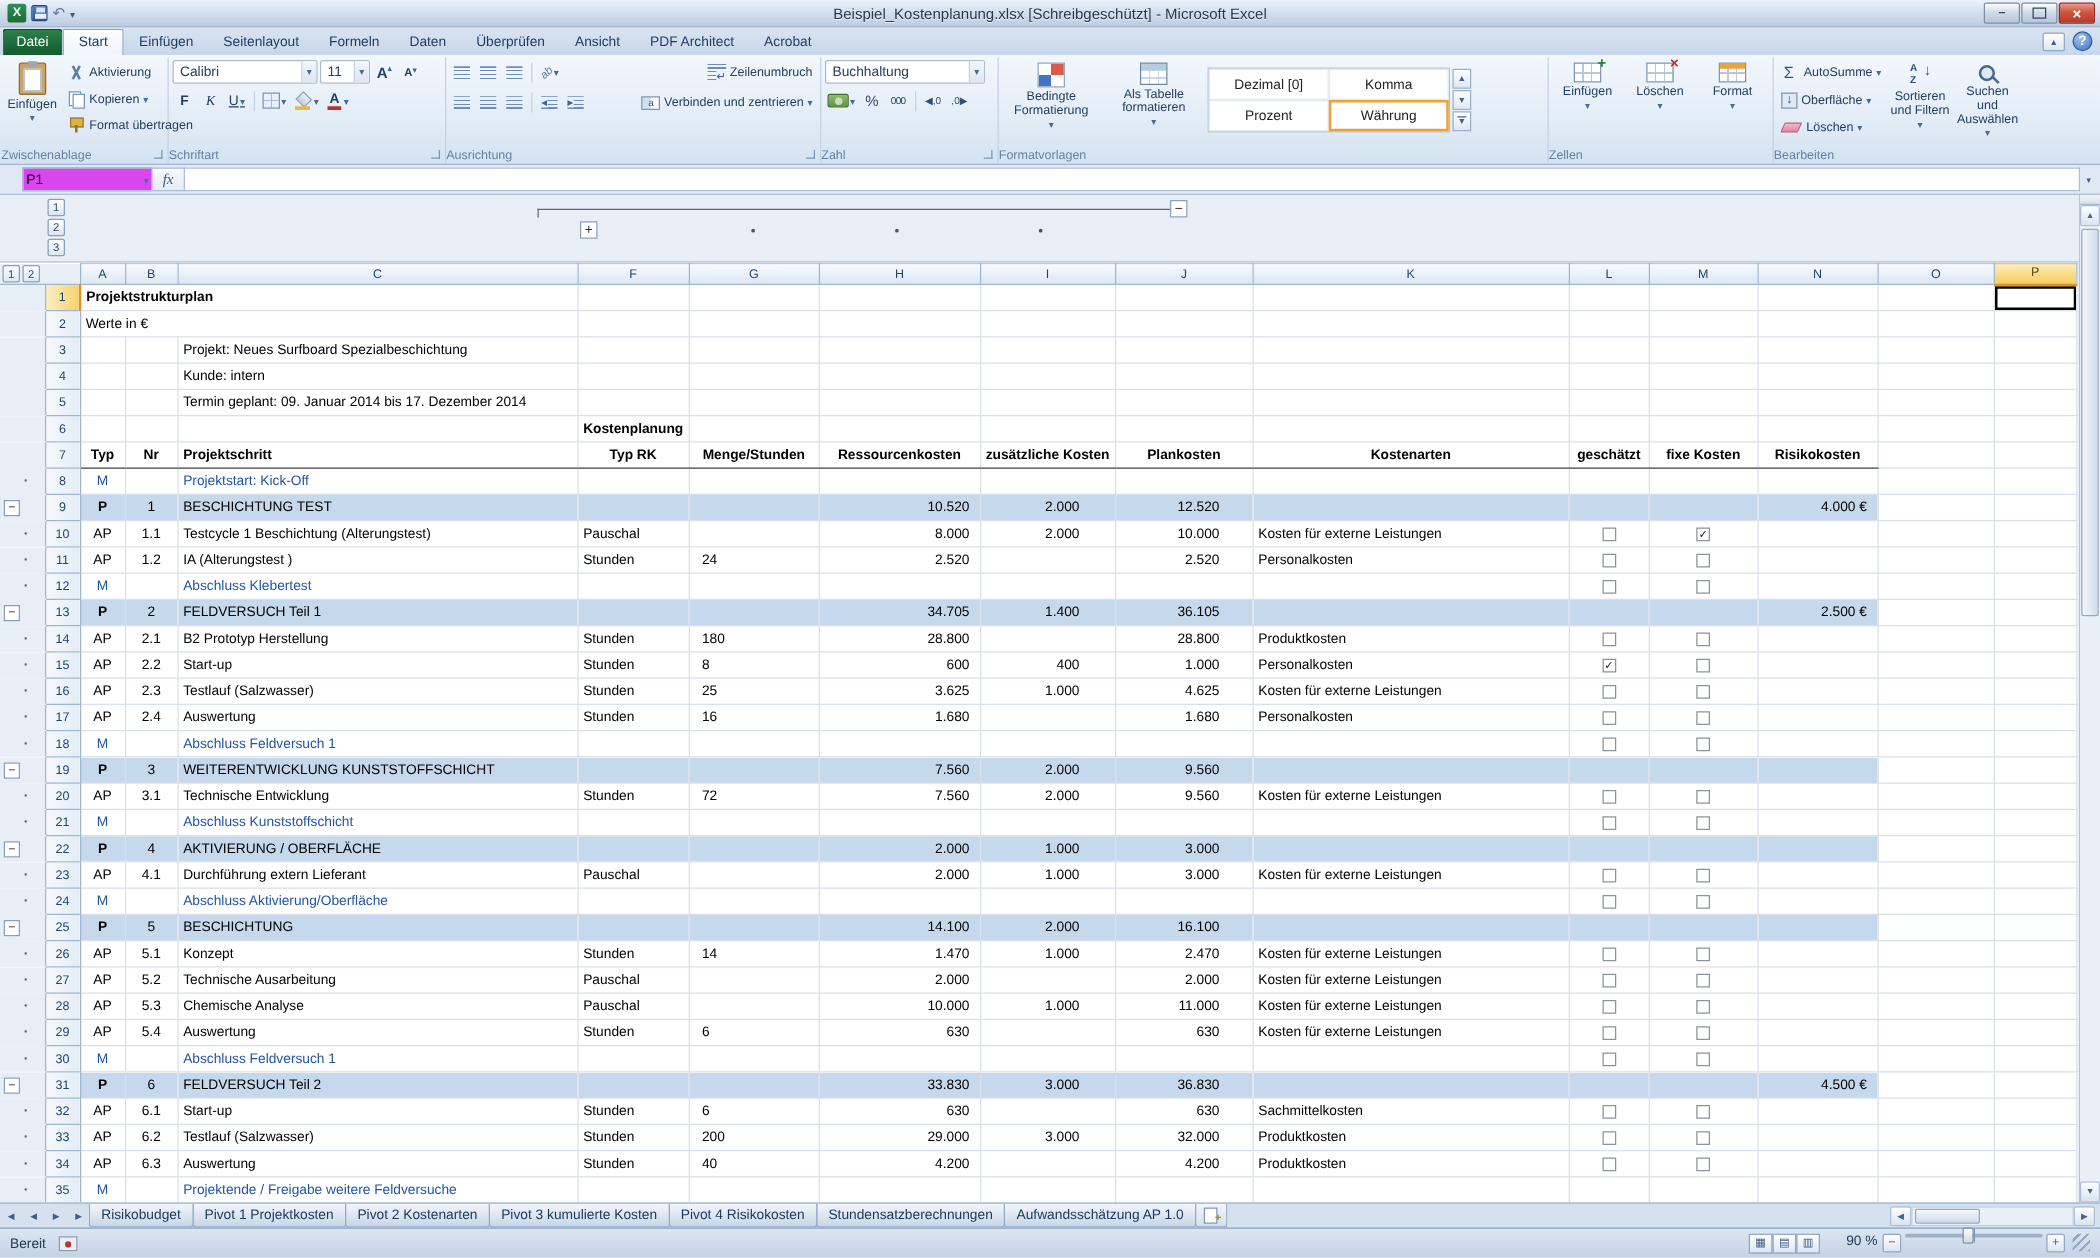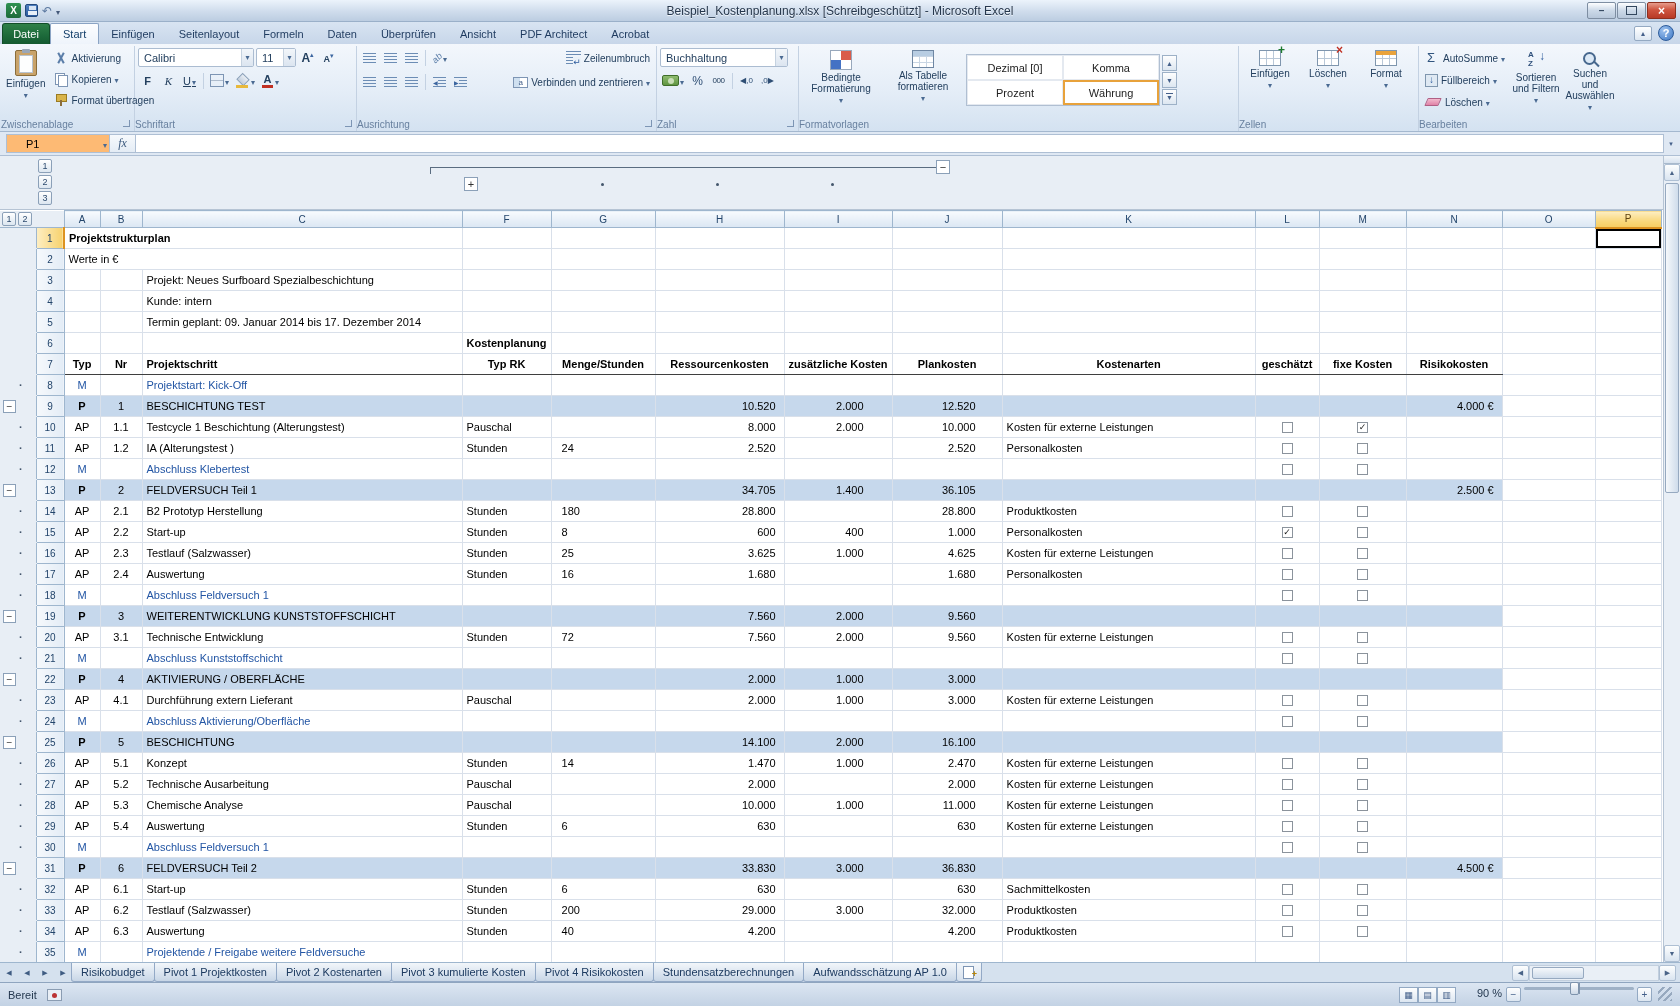--- a/index.html
+++ b/index.html
@@ -114,21 +114,21 @@
 .gcells{display:grid;grid-template-columns:96px 96px;grid-auto-rows:25px;border:1px solid #b0bfd2;background:#fff}
 .gcell{display:flex;align-items:center;justify-content:center;font-size:11px;border:1px solid #e4e9f0;color:#222}
 .gcell.sel{border:2px solid #e8a23b}
 .garr{display:flex;flex-direction:column;margin-left:2px;gap:1px}
 .garr span{width:15px;height:16px;border:1px solid #9db1c7;background:linear-gradient(#fefefe,#dde7f1);display:flex;align-items:center;justify-content:center;font-size:7px;color:#44608a;position:relative}
 .g1::before{content:"▲"}.g2::before{content:"▼"}.g3::before{content:"▼"}
 .g3::after{content:"";position:absolute;top:3px;left:3px;right:3px;height:1px;background:#44608a}
 
 
 .fbar{height:24px;flex:0 0 24px;background:#dfe8f3;border-bottom:1px solid #aebfd4;display:flex;align-items:center;padding:0 2px}
-.namebox{width:104px;height:19px;background:#fdba74;border:1px solid #aebfd4;display:flex;align-items:center;padding:0 2px 0 19px;margin-left:4px}
+.namebox{width:104px;height:19px;background:#d946ef;border:1px solid #aebfd4;display:flex;align-items:center;padding:0 2px 0 2px;margin-left:16px}
 .namebox .dd{margin-left:auto}
 .fxbtn{width:26px;height:19px;border:1px solid #aebfd4;border-left:none;background:linear-gradient(#f6f9fc,#e4ecf5);display:flex;align-items:center;justify-content:center;font-style:italic;font-family:"Liberation Serif",serif;font-size:12px;color:#3c5a7e}
 .finput{flex:1;height:19px;background:#fff;border:1px solid #aebfd4;border-left:none;padding:0 5px;display:flex;align-items:center}
 .fexp{width:14px;height:19px;display:flex;align-items:center;justify-content:center;color:#44608a;font-size:7px}
 .fexp::before{content:"▾"}
 
 
 .mid{flex:1;display:flex;min-height:0}
 .sheetzone{flex:1;display:flex;flex-direction:column;background:#fff;min-width:0}
 .outline-top{height:54px;flex:0 0 54px;background:#e8eef5;border-bottom:1px solid #b6c4d4;position:relative}
@@ -447,21 +447,21 @@
     <div class="rgroup" style="width:200px;border-right:none">
       <div class="grow" style="gap:2px">
         <div class="vstack" style="gap:2px">
           <div class="sbtn">
               <span class="ic sigma"></span>
               <span>AutoSumme</span>
               <span class="dd"></span>
             </div>
           <div class="sbtn">
               <span class="ic-filldown"></span>
-              <span>Füllbereich</span>
+              <span>Oberfläche</span>
               <span class="dd"></span>
             </div>
           <div class="sbtn">
               <span class="ic-eraserwrap">
                 <span class="ic-eraser"></span>
               </span>
               <span>Löschen</span>
               <span class="dd"></span>
             </div>
         </div>

